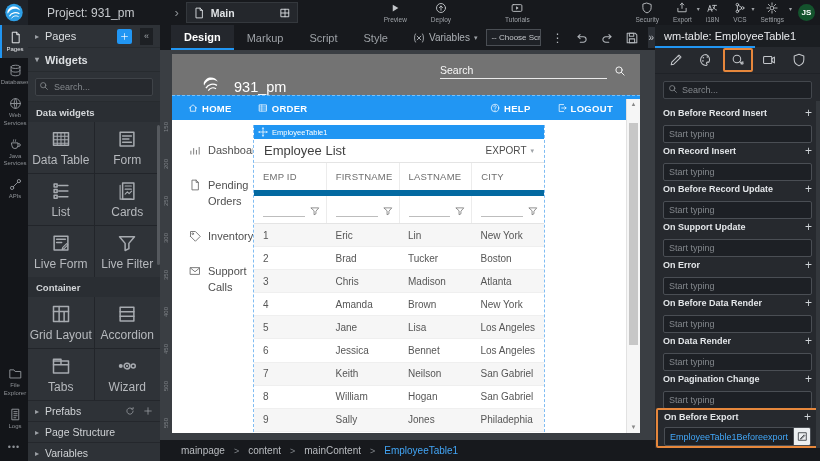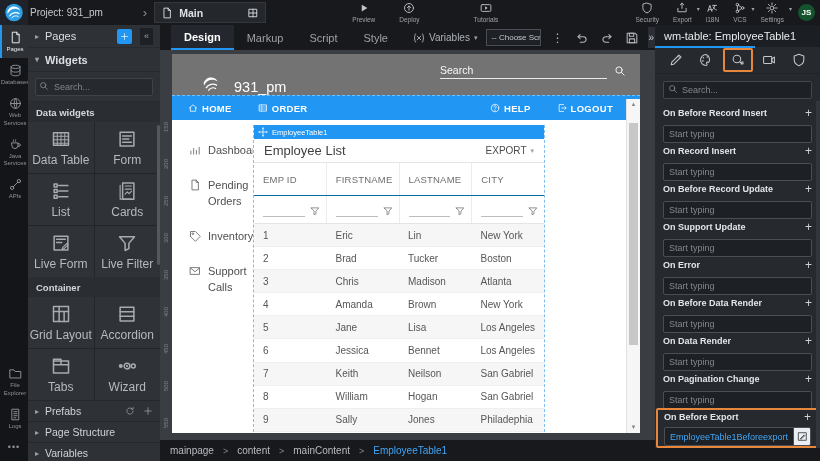--- a/index.html
+++ b/index.html
@@ -5,21 +5,21 @@
 *{box-sizing:border-box;margin:0;padding:0}
 html,body{width:820px;height:461px}
 body{position:relative;background:#17191d;font-family:"Liberation Sans",sans-serif;overflow:hidden;color:#cfd2d6}
 .abs{position:absolute}
 .ic{display:inline-flex;align-items:center;justify-content:center;flex:none}
 .ic svg{width:100%;height:100%;display:block}
 .i10{width:10px;height:10px}.i12{width:12px;height:12px}.i13{width:13px;height:13px}.i14{width:14px;height:14px}.i20{width:20px;height:20px}
 
 .topbar{left:0;top:0;width:820px;height:25px;display:flex;align-items:center;background:#17191d;z-index:5}
 .tb-logo{width:28px;height:25px;background:#1f2329;padding:2px 4px}
-.tb-proj{margin-left:2px;font-size:10px;color:#c6c9cd}
+.tb-proj{margin-left:19px;font-size:12px;color:#c6c9cd}
 .tb-chev{margin-left:40px;color:#8a8e93;font-size:13px}
 .tb-page{margin-left:7px;width:112px;height:21px;background:#24272c;border:1px solid #34383d;display:flex;align-items:center;gap:6px;padding:0 6px;color:#dfe2e5}
 .tb-page-name{font-weight:bold;font-size:10.5px;flex:1}
 .tb-actions{display:flex;margin-left:86px;align-items:center}
 .tact{display:flex;flex-direction:column;align-items:center;gap:2px;color:#c3c6ca;margin-right:24px}
 .lbl6{font-size:6.5px;color:#9ea2a7;white-space:nowrap}
 .tb-right{margin-left:auto;display:flex;align-items:flex-start}
 .tract{position:relative;display:flex;flex-direction:column;align-items:center;gap:2px;color:#c3c6ca;margin-left:14px}
 .tract .car{position:absolute;right:-8px;top:3px;font-size:6px;color:#9ea2a7}
 .tb-avatar{width:17px;height:17px;border-radius:50%;background:#14532d;color:#fff;font-size:8px;font-weight:bold;display:flex;align-items:center;justify-content:center;margin:0 5px 0 14px}
@@ -74,21 +74,21 @@
 #nav-right{margin-left:auto;display:flex}
 #nav-right .nav-item{margin-right:0;margin-left:26px}
 .app-body{position:absolute;left:0;top:66px;width:100%;height:313px;background:#fff}
 .smenu{position:absolute;left:17px;top:23px;width:64px;display:flex;flex-direction:column;gap:19px}
 .smenu-item{display:flex;gap:7px;font-size:11px;color:#4f4f4f;line-height:1.45}
 .smenu-item .ic{color:#6f6f6f;margin-top:1px}
 .twrap{position:absolute;left:81px;top:5px;width:292px;border-left:1px dashed #7fbcf2;border-right:1px dashed #7fbcf2;background:#fff}
 .selbar{height:14px;background:#2196f3;color:#fff;display:flex;align-items:center;gap:4px;font-size:7.5px;padding:0 4px}
 .trow-title{height:24px;display:flex;align-items:center;justify-content:space-between;padding:0 10px;font-size:13px;color:#3f3f3f;border-bottom:1px solid #e4e4e4}
 .texport{font-size:10px;color:#4c4c4c;display:flex;align-items:center;gap:4px}
-.thead{display:flex;height:33px;border-bottom:1px solid #0369a1}
+.thead{display:flex;height:33px;border-bottom:6px solid #0369a1}
 .th{flex:1;display:flex;align-items:center;padding-left:9px;font-size:9.5px;color:#6e6e6e;border-right:1px solid #ececec;letter-spacing:.2px}
 .th:last-child,.tf:last-child{border-right:none}
 .tfilter{display:flex;height:28px;border-bottom:1px solid #e4e4e4}
 .tf{flex:1;position:relative;border-right:1px solid #ececec;display:flex;align-items:flex-end;padding:0 6px 6px 9px}
 .tf .ul{flex:1;border-bottom:1px solid #bdbdbd;height:12px;margin-right:5px}
 .tf .ic{color:#6e6e6e;margin-bottom:1px}
 .trow{display:flex;height:23.1px;border-bottom:1px solid #efefef;background:#fff}
 .trow.odd{background:#f6f6f6}
 .td{flex:1;display:flex;align-items:center;padding-left:9px;font-size:10px;color:#565656}
 .rmenu{position:absolute;left:393px;top:23px;display:flex;flex-direction:column;gap:33px}
@@ -112,21 +112,21 @@
 .elbl{font-size:9px;font-weight:bold;color:#e3e6e9;white-space:nowrap}
 .eplus{color:#cfd3d7;font-size:12px;line-height:10px}
 .evt input{width:100%;height:18px;background:#1d2025;border:1px solid #4a4e54;border-radius:2px;font-size:9px;color:#cfd2d6;padding:0 5px;outline:none;font-family:"Liberation Sans",sans-serif}
 .evt input::placeholder,.lp-search input::placeholder,.rp-search input::placeholder{color:#83878c}
 .evt.hl{border:2px solid #e6873c;border-radius:2px;height:40px;margin:-1px 1px 0;padding:2px 6px 0}
 .vrow{display:flex;height:19px;border:1px solid #4a4e54;border-radius:2px;background:#1d2025;overflow:hidden}
 .vtext{flex:1;display:flex;align-items:center;padding:0 5px;font-size:9px;color:#42a5f5;white-space:nowrap}
 .vedit{width:20px;background:#eceff1;color:#33373c;display:flex;align-items:center;justify-content:center;border-left:1px solid #4a4e54}
 .rp-scroll{position:absolute;right:0;top:76px;bottom:0;width:4px;background:#33373c}
 
-.bbar{left:160px;top:440px;width:660px;height:21px;background:#17191d;display:flex;align-items:center;padding-left:10px;gap:9px;font-size:10px;color:#b9bcc0;z-index:2}
+.bbar{left:160px;top:440px;width:660px;height:21px;background:#17191d;display:flex;align-items:center;padding-left:21px;gap:9px;font-size:10px;color:#b9bcc0;z-index:2}
 .bsep{color:#84888d;font-size:9px}
 .bcur{color:#42a5f5}
 </style>
 </head>
 <body>
 
 <div class="abs topbar">
   <div class="tb-logo ic">
       <svg viewBox="0 0 24 24">
         <circle cx="12" cy="12" r="10.5" fill="#2e9fe6"></circle>

